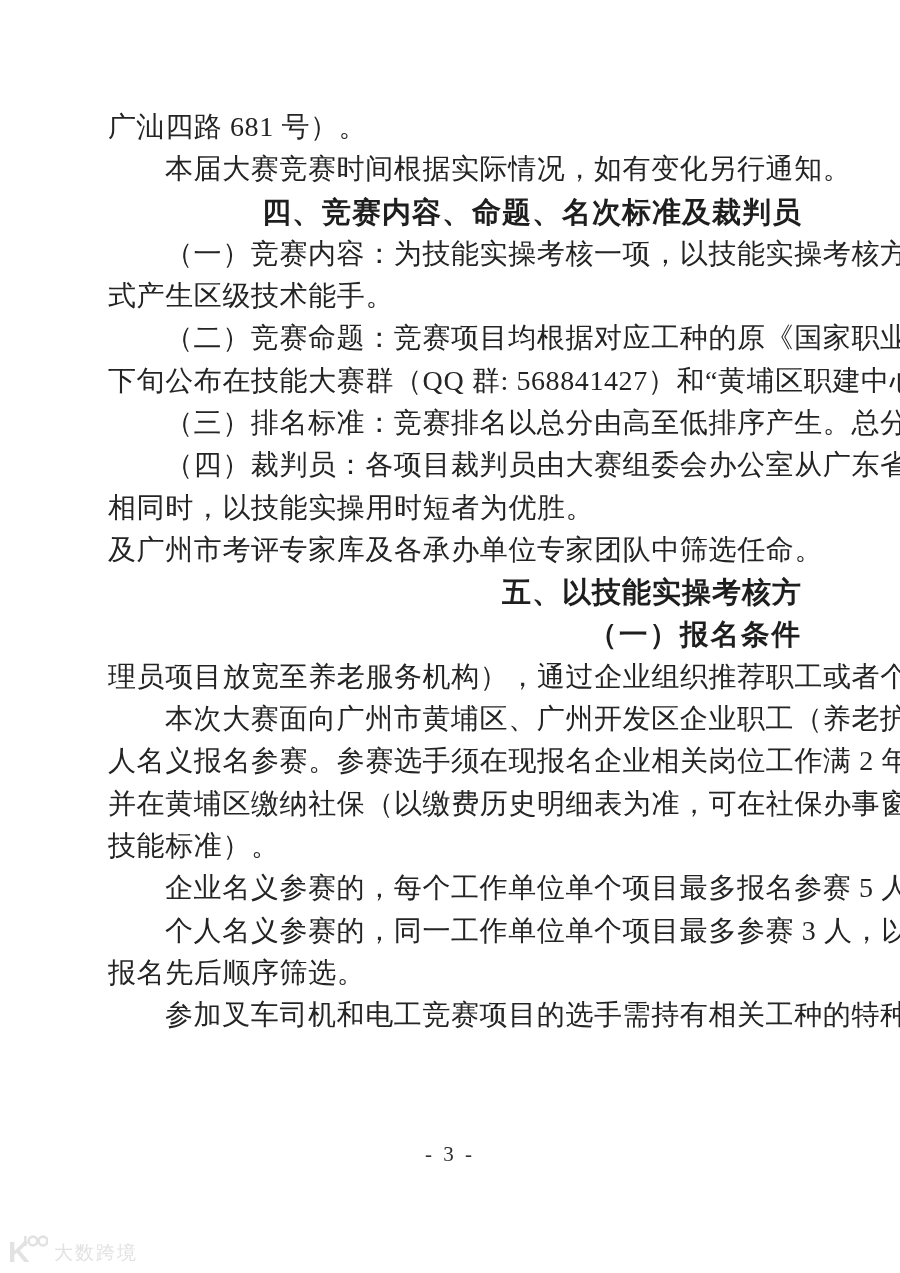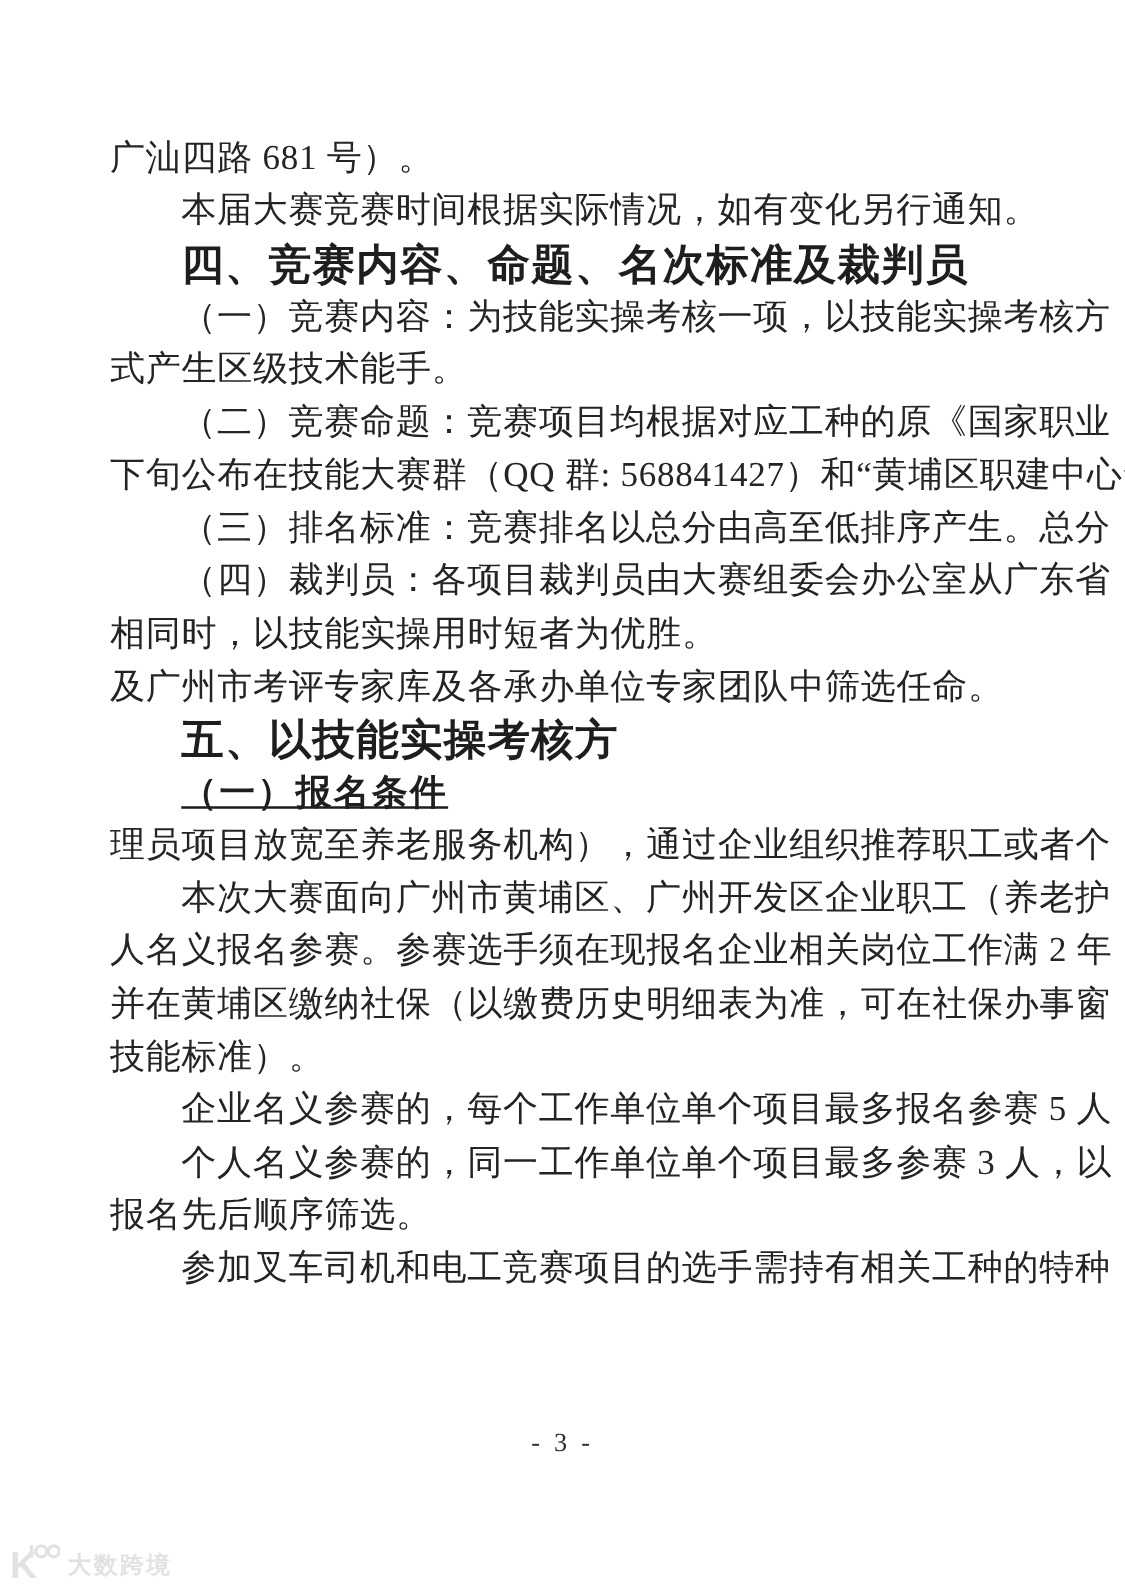--- a/index.html
+++ b/index.html
@@ -11,49 +11,49 @@
     position: relative;
     width: 900px;
     height: 1273px;
     background: #ffffff;
     overflow: hidden;
     font-family: "Liberation Serif", "DejaVu Serif", serif;
     color: #242424;
   }
   .text-block {
     position: absolute;
-    left: 88px;
+    left: 108px;
     top: 106px;
     width: 694px;
   }
   .doc-line {
     font-size: 28px;
     line-height: 42.3px;
     height: 42.3px;
     white-space: nowrap;
     letter-spacing: 0.6px;
     color: #242424;
   }
   .doc-line.indent {
     padding-left: 57px;
+    text-align: right;
   }
   .doc-line.h1 {
     font-family: "Liberation Sans", "DejaVu Sans", sans-serif;
     font-weight: 700;
-    font-size: 34px;
+    font-size: 29px;
     letter-spacing: 1px;
     color: #1e1e1e;
   }
   .doc-line.h2 {
     font-family: "Liberation Serif", "DejaVu Serif", serif;
     font-weight: 700;
     font-size: 28.5px;
     letter-spacing: 2px;
     color: #1e1e1e;
-    text-decoration: underline;
   }
   .page-footer {
     position: absolute;
     left: 0;
     top: 1142px;
     width: 100%;
     text-align: center;
     font-size: 21px;
     letter-spacing: 3px;
     color: #2e2e2e;
@@ -68,21 +68,21 @@
     gap: 6px;
     user-select: none;
   }
   .wm-logo {
     width: 40px;
     height: 32px;
     display: block;
   }
   .wm-text {
     font-family: "Liberation Sans", "DejaVu Sans", sans-serif;
-    font-weight: 700;
+    font-weight: 400;
     font-size: 19px;
     letter-spacing: 2px;
     color: #e2e2e2;
     line-height: 1;
     padding-bottom: 3px;
   }
 </style>
 </head>
 <body>
 

